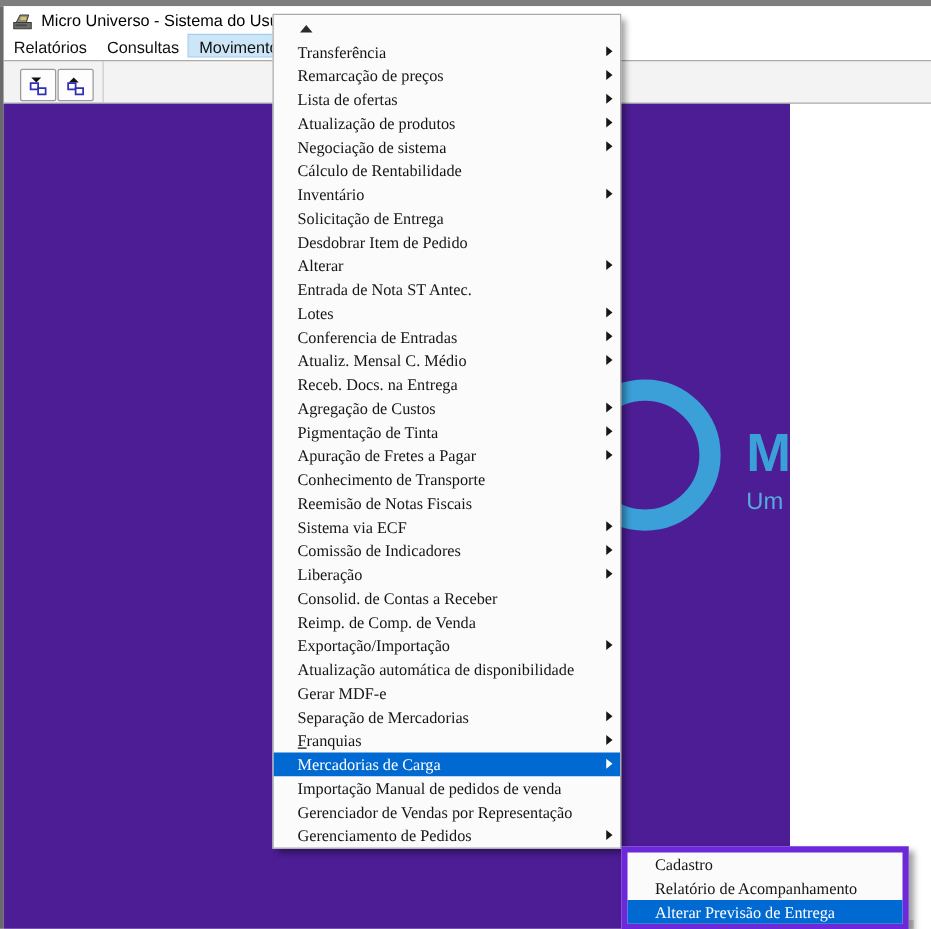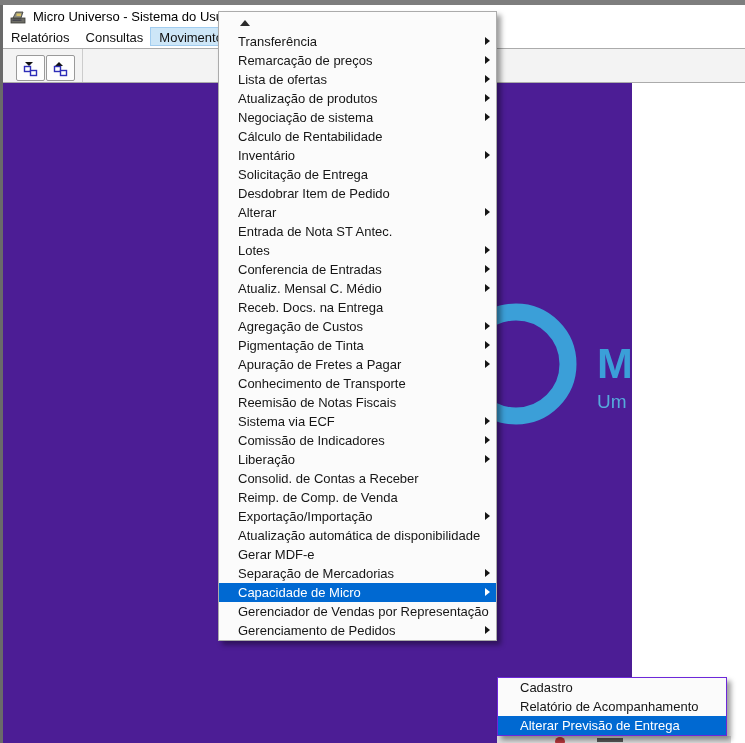--- a/index.html
+++ b/index.html
@@ -36,32 +36,32 @@
   #tagline b { font-weight:700; }
 
   
   #popup { left:218px; top:11px; width:279px; background:#fbfbfb;
            border:1px solid #ababab; box-shadow:4px 4px 5px rgba(0,0,0,0.38); z-index:10; }
   #menu-scroll-up { height:20px; position:relative; }
   .tri-up { position:absolute; left:21px; top:8px; width:0; height:0;
             border-left:5px solid transparent; border-right:5px solid transparent;
             border-bottom:6px solid #2b2b2b; }
   .mi { position:relative; height:19px; line-height:19px; padding-left:19px;
-        font-size:13px; color:#161616; white-space:nowrap; cursor:default; }
+        font-size:13px; color:#161616; white-space:nowrap; cursor:default;font-family:Liberation Serif, serif; }
   .mi-label { display:block; overflow:hidden; }
   .mi-arrow { display:none; position:absolute; right:6px; top:5px; width:0; height:0;
               border-top:4px solid transparent; border-bottom:4px solid transparent;
               border-left:5px solid currentColor; }
   .mi.has-sub .mi-arrow { display:block; }
   .mi.selected { background:#0069d2; color:#fff; }
   .mi.accel .mi-label::first-letter { text-decoration:underline; }
 
   
   #submenu { left:497px; top:677px; width:230px; background:#fbfbfb;
-             border:1px solid #6d28d9; box-shadow:4px 4px 5px rgba(0,0,0,0.38); z-index:11; }
+             border:5px solid #6d28d9; box-shadow:4px 4px 5px rgba(0,0,0,0.38); z-index:11; }
   #submenu .mi { padding-left:22px; }
 
   
   #bg-sliver { left:497px; top:736px; width:234px; height:7px; background:#dcdcdc; z-index:9; }
   #bg-sliver .red-dot { position:absolute; left:58px; top:1px; width:10px; height:9px;
                         border-radius:50%; background:#b5373b; }
   #bg-sliver .dark-mark { position:absolute; left:100px; top:2px; width:26px; height:4px; background:#555; }
 </style>
 </head>
 <body>
@@ -225,23 +225,31 @@
 
     </div>
     <div class="mi">
       <span class="mi-label">Gerar MDF-e</span>
 
     </div>
     <div class="mi has-sub">
       <span class="mi-label">Separação de Mercadorias</span>
       <span class="mi-arrow"></span>
     </div>
+    <div class="mi has-sub accel">
+      <span class="mi-label">Franquias</span>
+      <span class="mi-arrow"></span>
+    </div>
     <div class="mi has-sub selected">
-      <span class="mi-label">Capacidade de Micro</span>
-      <span class="mi-arrow"></span>
+      <span class="mi-label">Mercadorias de Carga</span>
+      <span class="mi-arrow"></span>
+    </div>
+    <div class="mi">
+      <span class="mi-label">Importação Manual de pedidos de venda</span>
+
     </div>
     <div class="mi">
       <span class="mi-label">Gerenciador de Vendas por Representação</span>
 
     </div>
     <div class="mi has-sub">
       <span class="mi-label">Gerenciamento de Pedidos</span>
       <span class="mi-arrow"></span>
     </div>
   </div>

